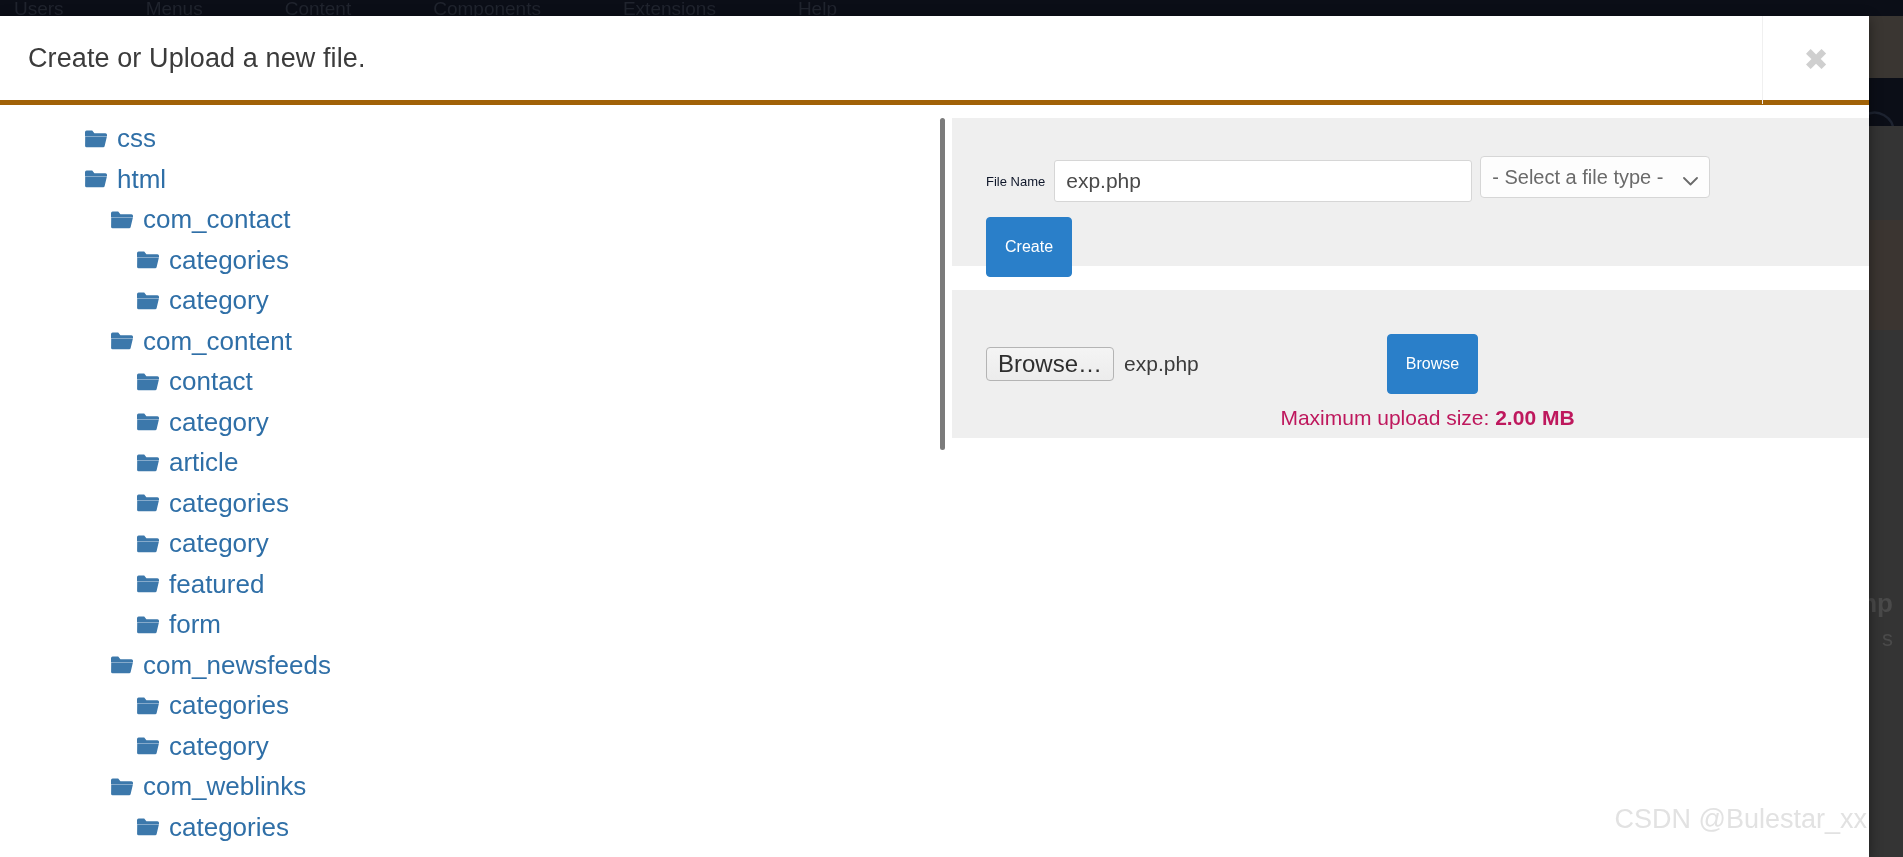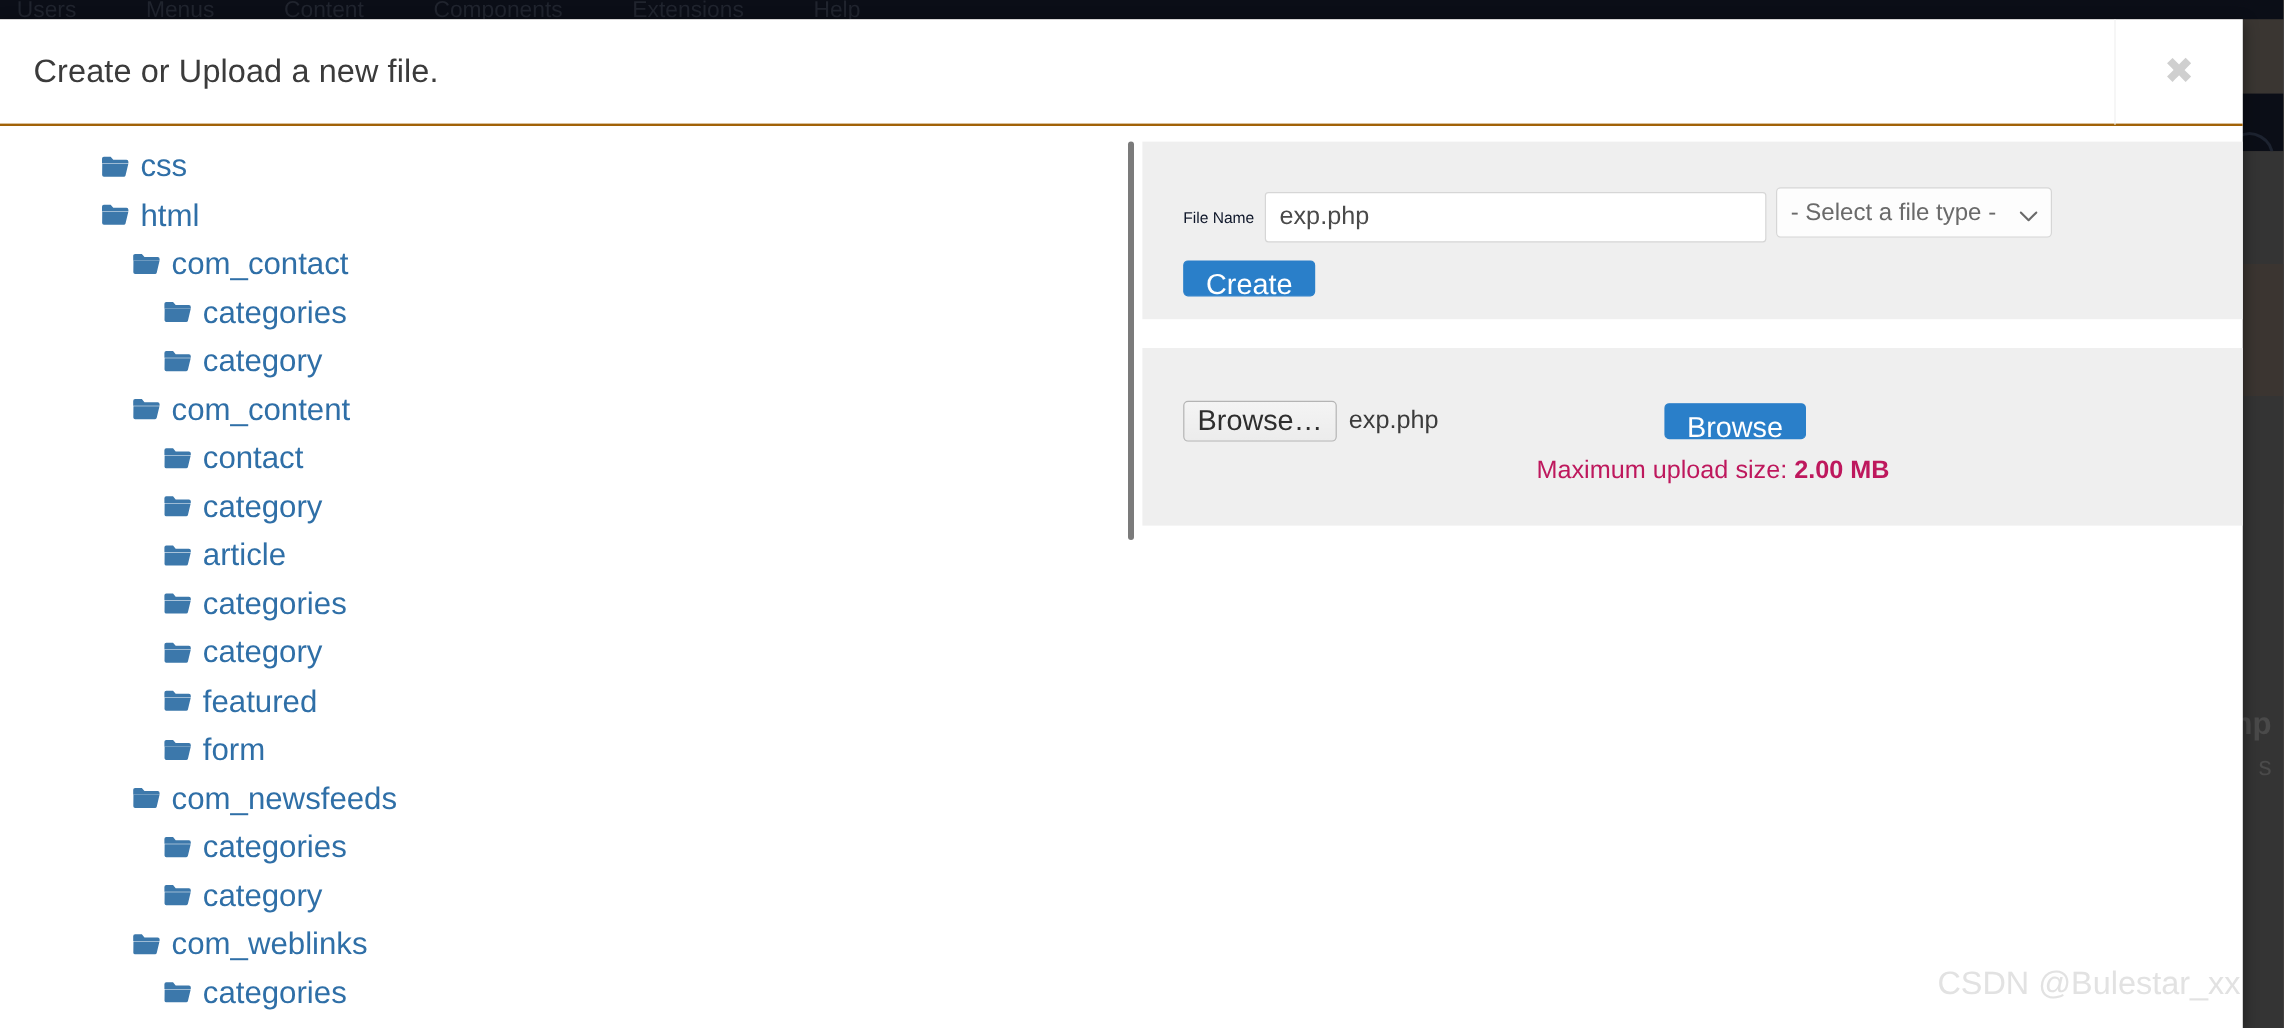--- a/index.html
+++ b/index.html
@@ -27,21 +27,21 @@
     position: absolute;
     top: 0; left: 0; right: 0;
     height: 16px;
     background: #0b0e17;
   }
   .admin-menubar-items {
     display: flex;
     align-items: flex-end;
     height: 16px;
     padding-left: 14px;
-    gap: 58px;
+    gap: 82px;
     overflow: hidden;
   }
   .admin-menubar-items span {
     color: #20242e;
     font-size: 19px;
     line-height: 19px;
     white-space: nowrap;
     position: relative;
     top: 2px;
   }
@@ -89,21 +89,21 @@
     top: 16px;
     left: 0;
     width: 1869px;
     height: 841px;
     background: #ffffff;
     overflow: hidden;
     box-shadow: 0 3px 12px rgba(0,0,0,.45);
   }
   .modal-header {
     height: 89px;
-    border-bottom: 2px solid #a16207;
+    border-bottom: 5px solid #a16207;
     display: flex;
     align-items: center;
     position: relative;
     box-sizing: border-box;
   }
   .modal-title {
     font-size: 27px;
     color: #3b3b3b;
     padding-left: 28px;
     font-weight: normal;
@@ -251,25 +251,25 @@
     top: 50%;
     transform: translateY(-50%);
     pointer-events: none;
     color: #6a6a6a;
   }
 
   .btn-primary {
     background: #2a7fc9;
     border: 1px solid #2a7fc9;
     color: #fff;
-    font-size: 24px;
+    font-size: 16px;
     font-family: "Liberation Sans", sans-serif;
     border-radius: 4px;
     padding: 0 18px;
-    height: 30px;
+    height: 60px;
     cursor: pointer;
     line-height: 40px;
   }
   .btn-create { margin-top: 11px; }
 
   .upload-row {
     display: flex;
     align-items: center;
   }
   .btn-browse {

